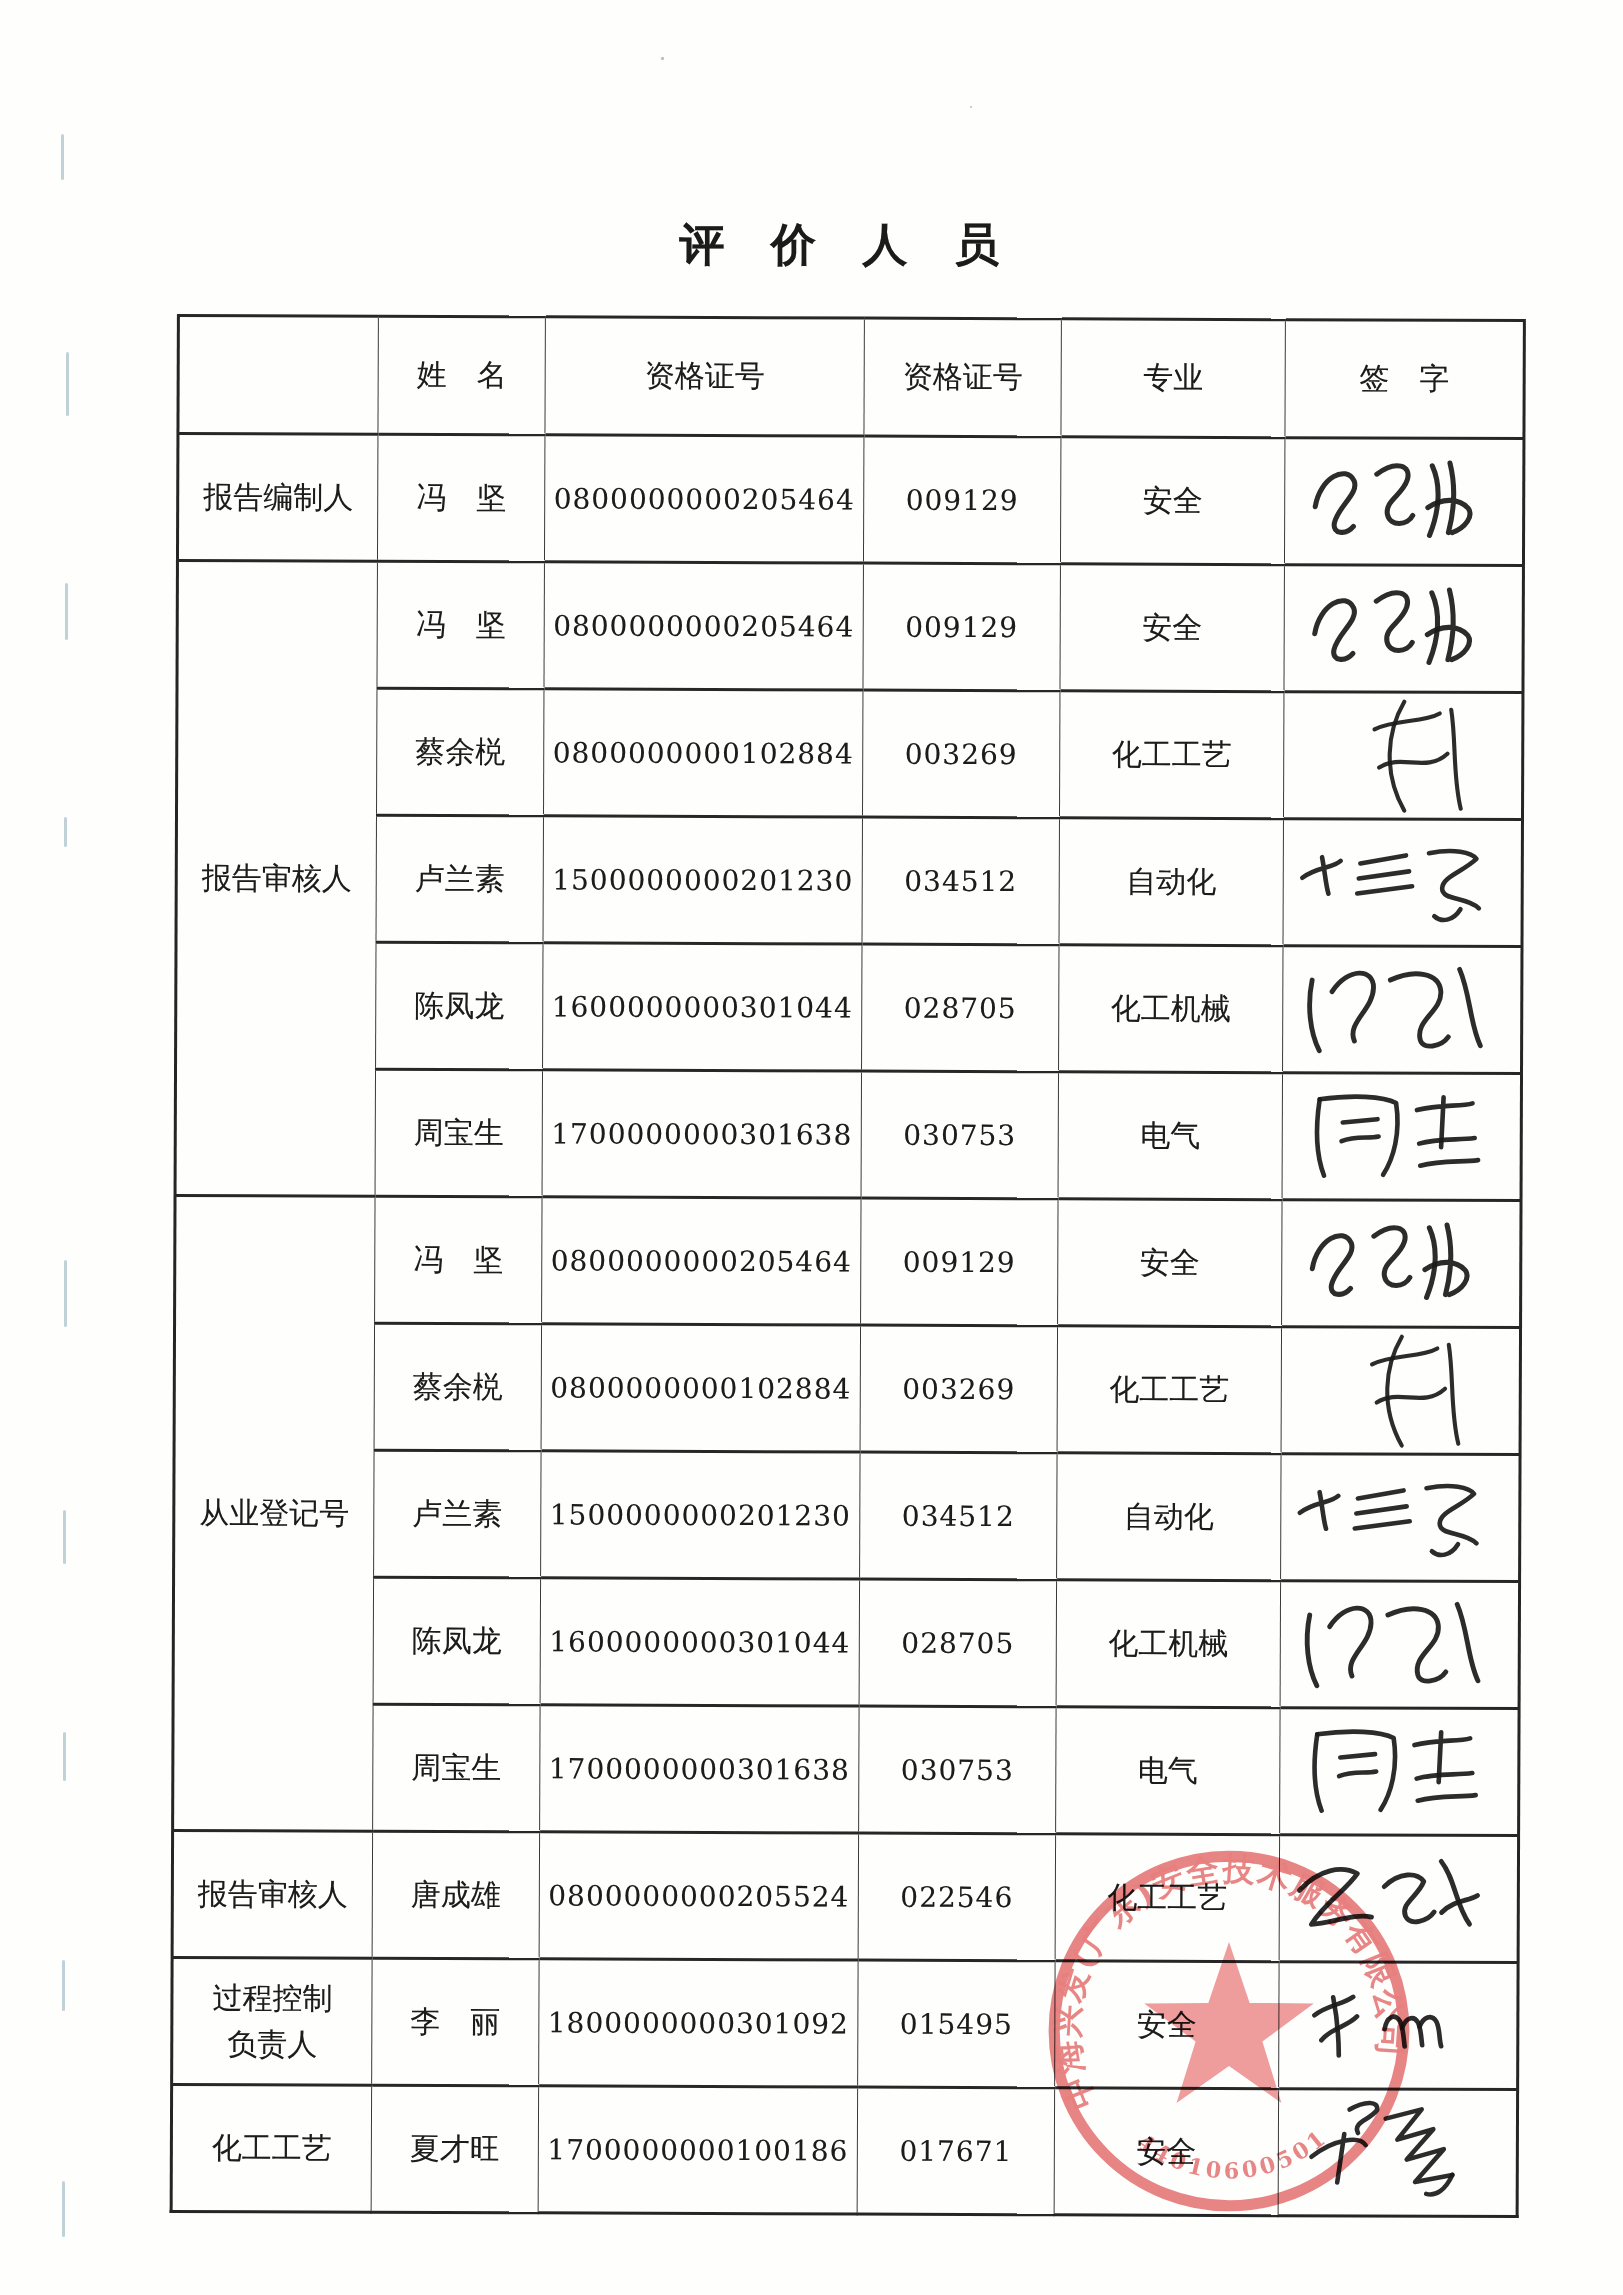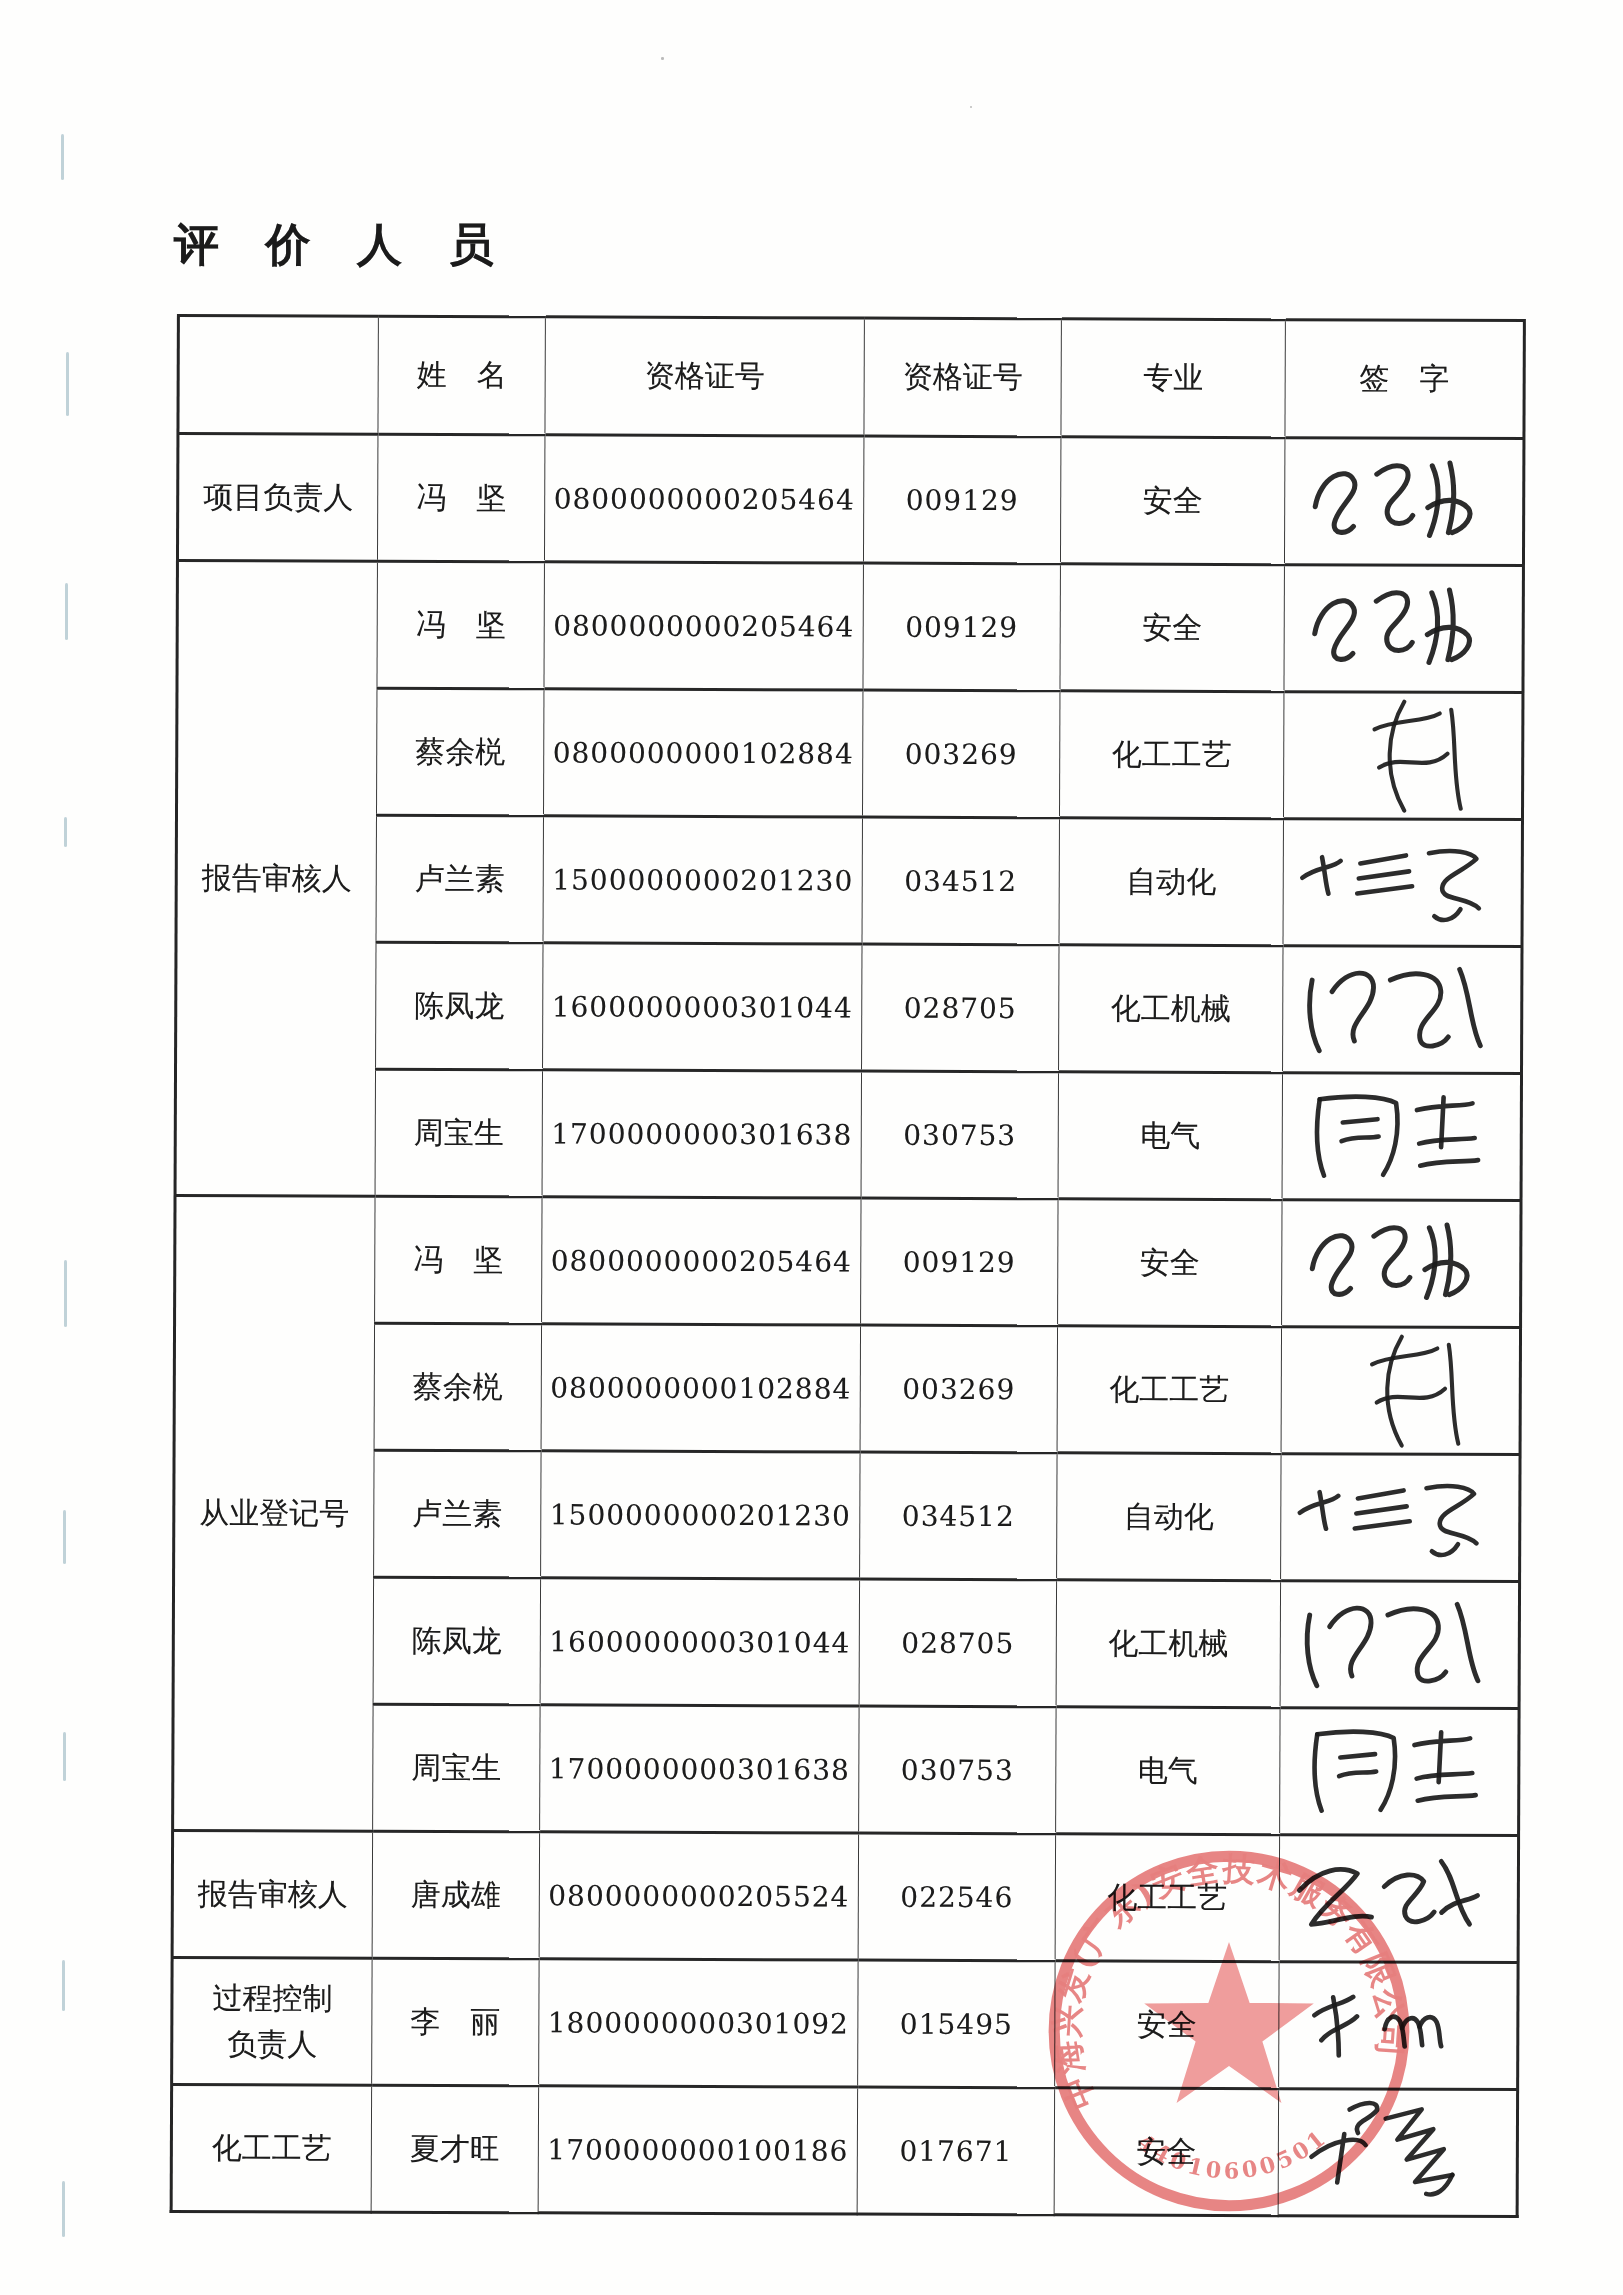--- a/index.html
+++ b/index.html
@@ -9,21 +9,21 @@
     font-family:"DejaVu Serif","Liberation Serif",serif;
     overflow:hidden;
   }
   .page{
     position:absolute;inset:0;background:#fdfdfc;
     filter:blur(0.2px) contrast(1.01);
   }
   
   .page-title{
     position:absolute;left:174px;top:215px;width:1346px;
-    font-size:45px;font-weight:600;color:#1c1c1c;
+    text-align:center;font-size:45px;font-weight:600;color:#1c1c1c;
     letter-spacing:15.4px;text-shadow:0 0 0.5px rgba(20,20,20,.4);
   }
   
   table.eval{
     position:absolute;left:174px;top:316px;width:1346px;height:1777px;
     border-collapse:collapse;table-layout:fixed;
     transform:rotate(0.22deg);transform-origin:40% 40%;
     background:transparent;
   }
   table.eval{border:3.6px solid #262626;}
@@ -77,21 +77,21 @@
           <th>姓　名</th>
           <th>资格证号</th>
           <th>资格证号</th>
           <th>专业</th>
           <th>签　字</th>
         </tr>
       </thead>
     <tbody>
         <tr>
           <td class="cell-role" rowspan="1">
-            <div class="role-line">项目负责人</div>
+            <div class="role-line">报告编制人</div>
           </td>
           <td class="cell-name">冯　坚</td>
           <td class="cell-num">0800000000205464</td>
           <td class="cell-num">009129</td>
           <td class="cell-spec">安全</td>
           <td class="sig-cell">
             <svg viewBox="0 0 340 180" width="215" height="114" class="sig" style="transform: rotate(-1deg);">
               <path d="M30,96 C38,50 80,30 92,56 C100,76 66,96 60,122 C56,140 78,142 90,128" stroke-width="8"></path>
               <path d="M128,46 C158,24 184,32 176,56 C168,80 140,88 144,110 C148,130 176,128 184,112" stroke-width="8"></path>
               <path d="M216,34 C230,66 226,106 210,144" stroke-width="8"></path>

